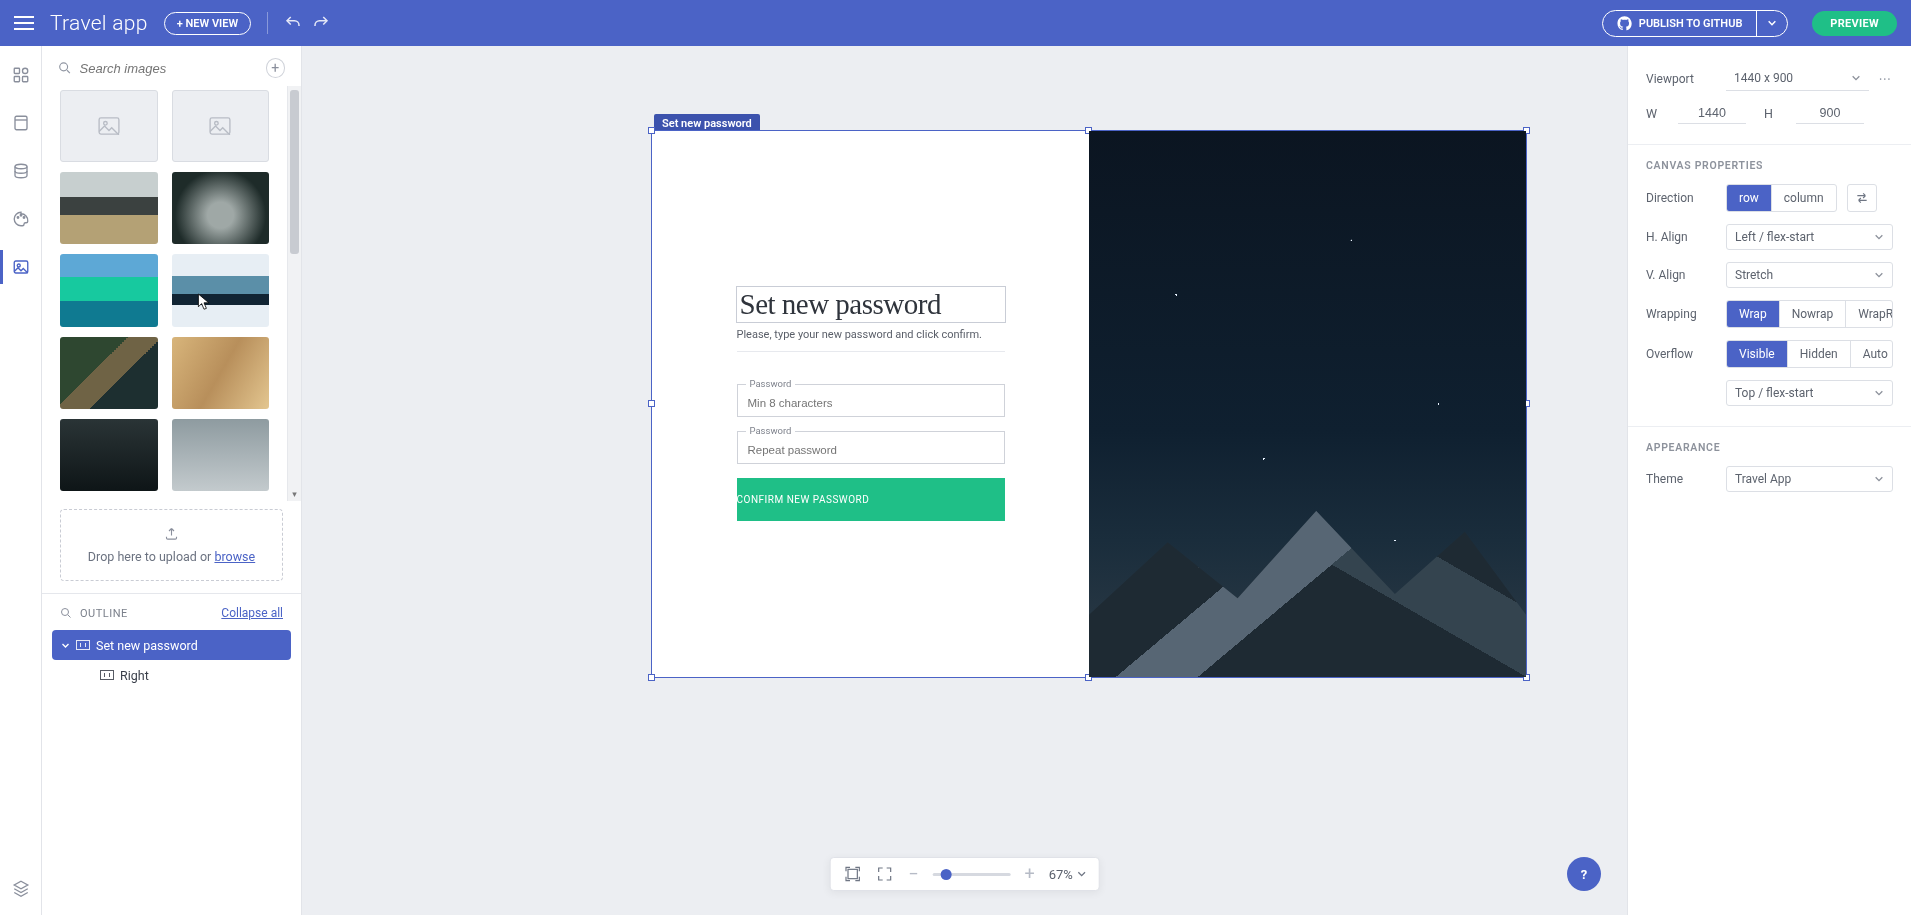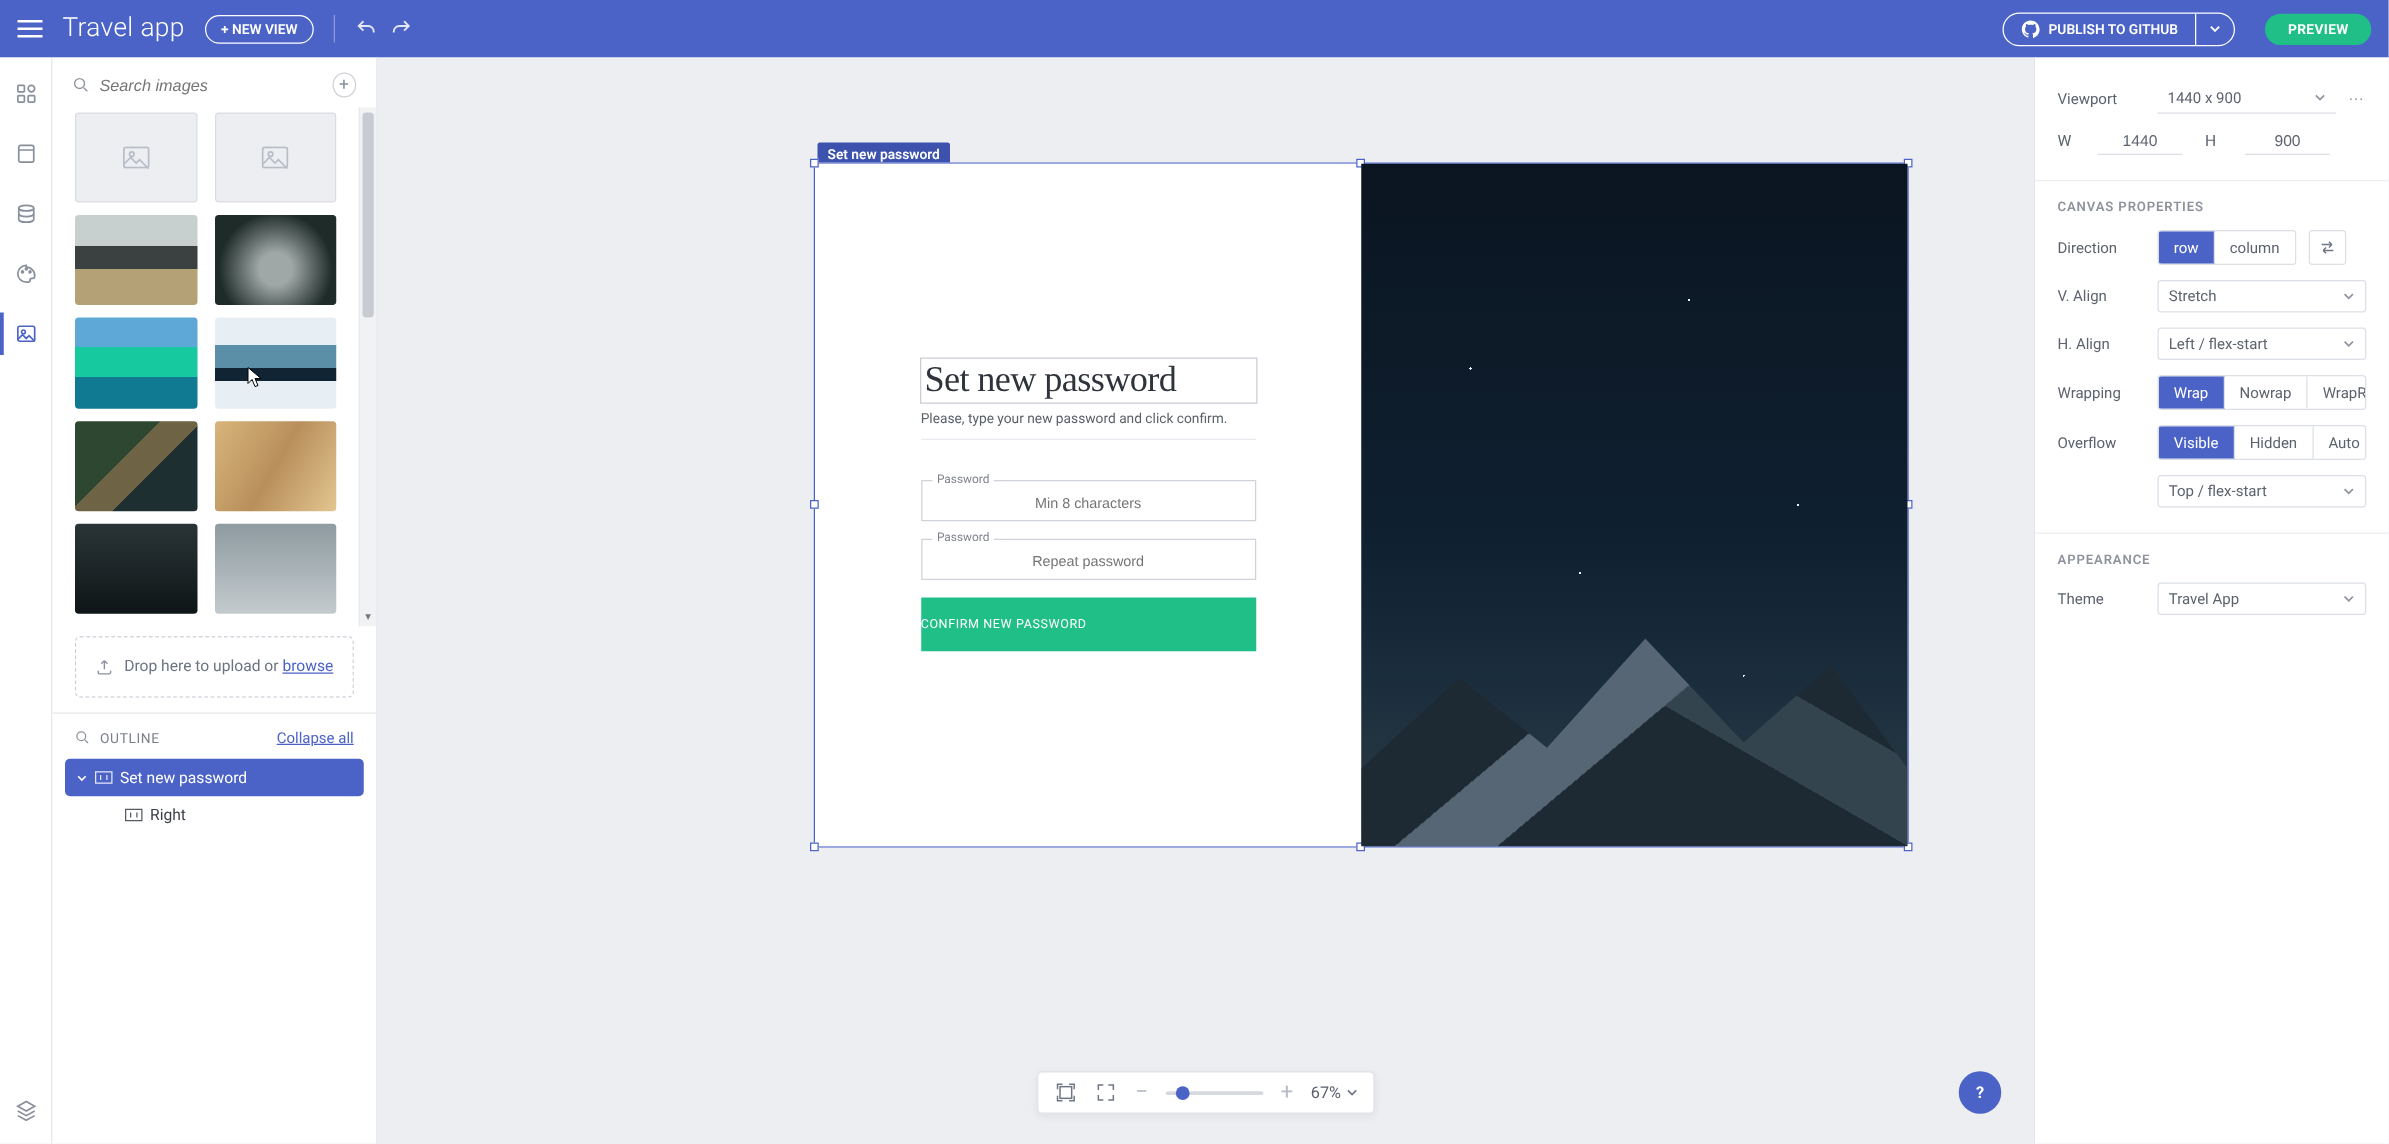--- a/index.html
+++ b/index.html
@@ -45,21 +45,21 @@
   .img-thumb.placeholder { border: 1px solid #d9dce2; display: flex; align-items: center; justify-content: center; color: #b8bcc5; }
   .t1 { background: linear-gradient(#c7cfcf 0 35%, #3b4140 35% 60%, #b4a175 60%); }
   .t2 { background: radial-gradient(circle at 50% 60%, #9fa8a6 0 20%, #1e2b29 70%); }
   .t3 { background: linear-gradient(#5da8d6 0 32%, #17c99f 32% 65%, #0f7a91 65%); }
   .t4 { background: linear-gradient(#e7eef4 0 30%, #5b8fa8 30% 55%, #112433 55% 70%, #e7eef4 70%); }
   .t5 { background: linear-gradient(135deg,#2e4730 0 40%, #6f6345 40% 60%, #1d2f30 60%); }
   .t6 { background: linear-gradient(120deg,#d8b57b,#b88f5b 50%, #e3c690); }
   .t7 { background: linear-gradient(#2a3436,#0e1517); }
   .t8 { background: linear-gradient(#8e9ba0,#c3cacd); }
 
-  .dropzone { margin: 8px 18px 12px; border: 1px dashed #c9ccd4; border-radius: 4px; padding: 16px 10px; display: flex; align-items: center; justify-content: center; gap: 8px; font-size: 12.5px; color: #6c7381; }
+  .dropzone { margin: 8px 18px 12px; border: 1px dashed #c9ccd4; border-radius: 4px; padding: 16px 10px; display: flex; align-items: center; justify-content: flex-start; gap: 8px; font-size: 12.5px; color: #6c7381; flex-direction: column; }
   .dropzone a { color: #4b63c6; text-decoration: underline; cursor: pointer; }
 
   .outline-hdr { border-top: 1px solid #e5e7ec; padding: 12px 18px 10px; display: flex; align-items: center; gap: 8px; font-size: 11px; letter-spacing: .5px; color: #7b808b; }
   .outline-hdr .collapse { margin-left: auto; font-size: 12px; letter-spacing: 0; color: #4b63c6; text-decoration: underline; cursor: pointer; }
 
   .tree { padding: 0 0 16px 0; font-size: 12.5px; }
   .tree-row { display: flex; align-items: center; height: 30px; padding-left: 14px; gap: 6px; cursor: pointer; }
   .tree-row.sel { background: #4b63c6; color: #fff; border-radius: 4px; margin: 0 10px; padding-left: 8px; }
   .tree-row .chev { width: 10px; display: inline-flex; justify-content: center; }
   .tree-row.depth1 { padding-left: 40px; }
@@ -90,21 +90,21 @@
   .h-bl { left: -4px; bottom: -4px; } .h-br { right: -4px; bottom: -4px; }
   .h-t { left: calc(50% - 4px); top: -4px; } .h-b { left: calc(50% - 4px); bottom: -4px; }
   .h-l { left: -4px; top: calc(50% - 4px); } .h-r { right: -4px; top: calc(50% - 4px); }
 
   .form-box { width: 268px; }
   .form-box h1 { font-size: 29px; font-weight: 400; color: #2f343c; margin-bottom: 6px; font-family: Georgia, serif; letter-spacing: -.5px; }
   .form-box h1.outlined { outline: 1px solid #c9cdd6; padding: 1px 3px; }
   .form-box .sub { font-size: 11px; color: #5a5f69; margin-bottom: 32px; border-bottom: 1px solid #e7e9ee; padding-bottom: 10px; }
   .field { position: relative; border: 1px solid #cfd2d9; margin-bottom: 14px; padding: 10px 10px 6px; }
   .field label { position: absolute; top: -7px; left: 8px; background: #fff; padding: 0 4px; font-size: 9.5px; color: #7f838d; }
-  .field input { border: none; width: 100%; font-size: 11.5px; color: #9aa0ab; outline: none; text-align: center; }
+  .field input { border: none; width: 100%; font-size: 11.5px; color: #9aa0ab; outline: none; }
   .confirm-btn { width: 100%; background: #1fbf87; color: #fff; font-size: 10px; font-weight: 400; letter-spacing: .5px; padding: 16px 0; text-align: left; cursor: pointer; }
 
   
   .zoom-bar { position: absolute; left: 50%; transform: translateX(-50%); bottom: 24px; background: #fff; border: 1px solid #e0e2e8; border-radius: 4px; box-shadow: 0 2px 8px rgba(0,0,0,.06); display: flex; align-items: center; padding: 6px 12px; gap: 12px; }
   .zb-ic { width: 20px; height: 20px; display: flex; align-items: center; justify-content: center; color: #6f7684; cursor: pointer; }
   .zb-sep { color: #b6bbc6; padding: 0 2px; cursor: pointer; font-size: 18px; line-height: 1; }
   .zb-track { width: 78px; height: 3px; background: #d6d9e0; border-radius: 2px; position: relative; }
   .zb-thumb { position: absolute; left: 8px; top: -4px; width: 11px; height: 11px; background: #4b63c6; border-radius: 50%; }
   .zb-pct { font-size: 13px; color: #5b616d; display: flex; align-items: center; gap: 4px; cursor: pointer; }
 
@@ -395,33 +395,33 @@
       </div>
       <div class="swap-ic">
         <svg width="14" height="12" viewBox="0 0 24 20" fill="none" stroke="currentColor" stroke-width="2">
             <path d="M4 6h14m0 0l-4-4m4 4l-4 4"></path>
             <path d="M20 14H6m0 0l4 4m-4-4l4-4"></path>
           </svg>
       </div>
     </div>
 
     <div class="rp-row">
+      <div class="rp-label">H. Align</div>
+      <div class="rp-select">
+        <span>Left / flex-start</span>
+        <svg class="chev-down" viewBox="0 0 12 12" fill="none" stroke="#8d929c" stroke-width="1.6">
+            <path d="M2 4l4 4 4-4"></path>
+          </svg>
+      </div>
+    </div>
+
+    <div class="rp-row">
       <div class="rp-label">V. Align</div>
       <div class="rp-select">
         <span>Stretch</span>
-        <svg class="chev-down" viewBox="0 0 12 12" fill="none" stroke="#8d929c" stroke-width="1.6">
-            <path d="M2 4l4 4 4-4"></path>
-          </svg>
-      </div>
-    </div>
-
-    <div class="rp-row">
-      <div class="rp-label">H. Align</div>
-      <div class="rp-select">
-        <span>Left / flex-start</span>
         <svg class="chev-down" viewBox="0 0 12 12" fill="none" stroke="#8d929c" stroke-width="1.6">
             <path d="M2 4l4 4 4-4"></path>
           </svg>
       </div>
     </div>
 
     <div class="rp-row">
       <div class="rp-label">Wrapping</div>
       <div class="seg" style="flex:1;">
         <div class="on" style="flex:1;text-align:center;">Wrap</div>

